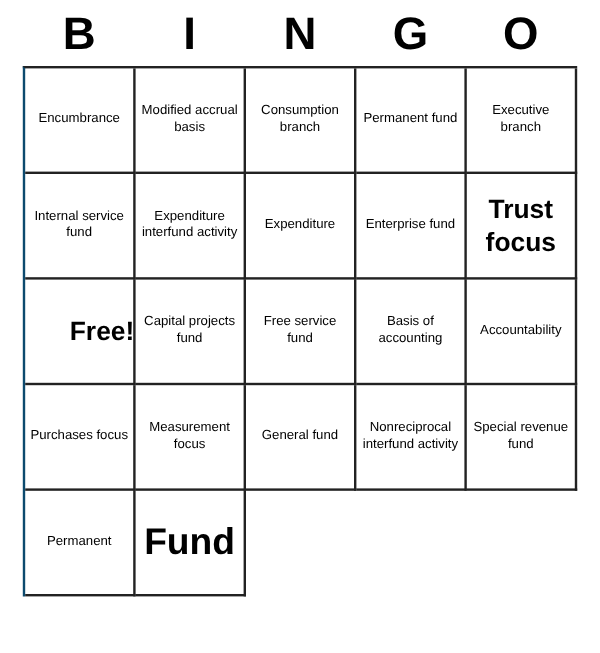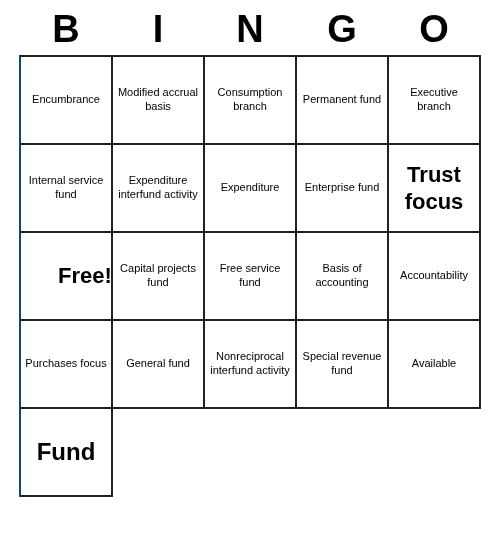--- a/index.html
+++ b/index.html
@@ -47,21 +47,21 @@
     .bingo-cell.large-text {
       font-size: 22px;
       font-weight: bold;
     }
     .bingo-cell.free {
       font-size: 22px;
       font-weight: bold;
       padding-left: 42px;
     }
     .bingo-cell.xl-text {
-      font-size: 24px;
+      font-size: 31px;
       font-weight: bold;
     }
   </style>
 </head>
 <body>
 
 <div class="bingo-header">
 <div class="bingo-letter">B</div>
     <div class="bingo-letter">I</div>
     <div class="bingo-letter">N</div>
@@ -79,18 +79,19 @@
     <div class="bingo-cell">Expenditure interfund activity</div>
     <div class="bingo-cell">Expenditure</div>
     <div class="bingo-cell">Enterprise fund</div>
     <div class="bingo-cell large-text">Trust focus</div>
     <div class="bingo-cell free">Free!</div>
     <div class="bingo-cell">Capital projects fund</div>
     <div class="bingo-cell">Free service fund</div>
     <div class="bingo-cell">Basis of accounting</div>
     <div class="bingo-cell">Accountability</div>
     <div class="bingo-cell">Purchases focus</div>
+    <div class="bingo-cell">Measurement focus</div>
     <div class="bingo-cell">General fund</div>
     <div class="bingo-cell">Nonreciprocal interfund activity</div>
     <div class="bingo-cell">Special revenue fund</div>
-    <div class="bingo-cell">Available</div>
+    <div class="bingo-cell">Permanent</div>
     <div class="bingo-cell xl-text">Fund</div>
   </div>
 
 </body></html>

